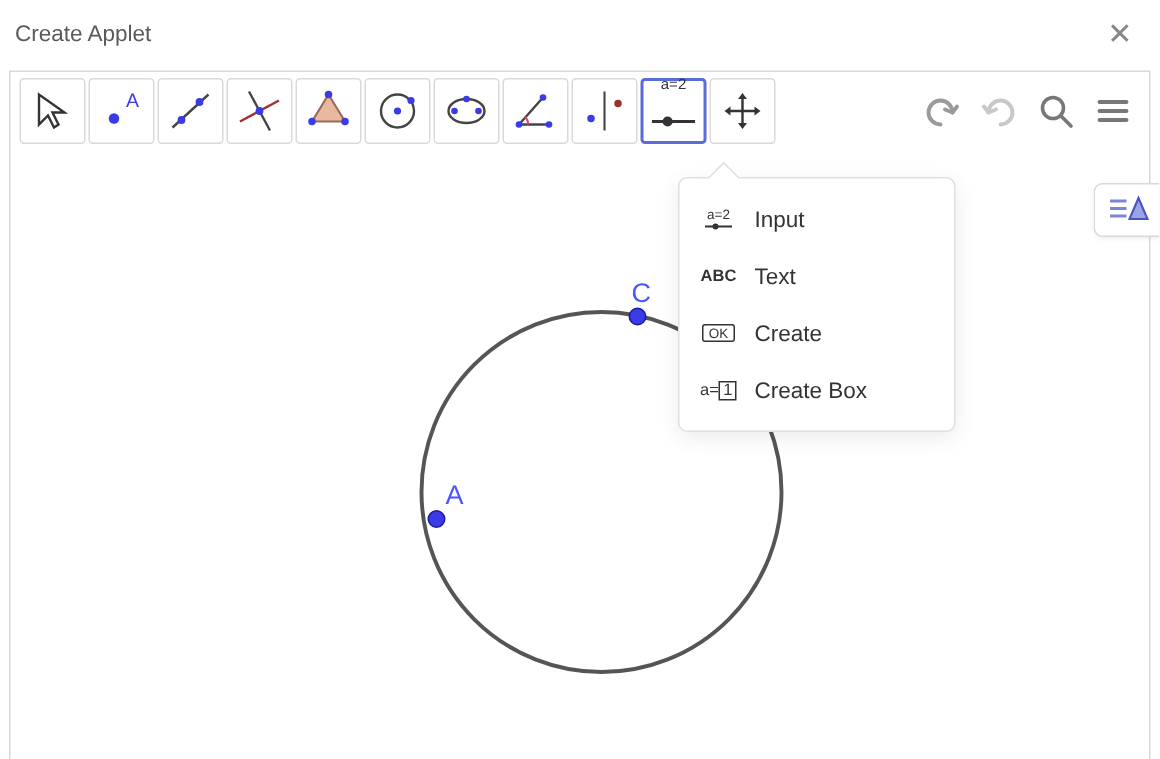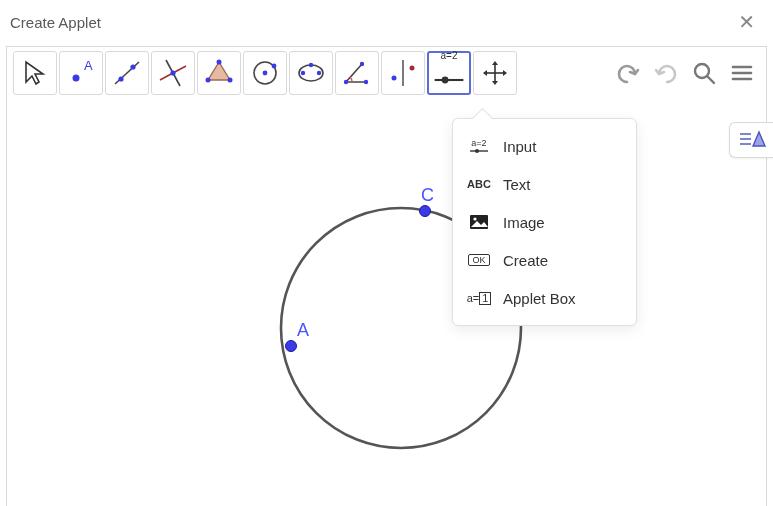--- a/index.html
+++ b/index.html
@@ -296,39 +296,29 @@
       </span>
     </span>
     <span>Input</span>
   </div>
   <div class="dd-item">
     <span class="dd-icon" style="font-weight:bold;font-size:11px;text-align:center;">ABC</span>
     <span>Text</span>
   </div>
   <div class="dd-item">
     <span class="dd-icon">
-      <svg width="20" height="16" viewBox="0 0 20 16">
-          <rect x="1" y="1" width="18" height="14" rx="1" fill="#222"></rect>
-          <circle cx="6" cy="5" r="1.6" fill="#fff"></circle>
-          <path d="M2 13 L8 7 L12 11 L15 8 L19 13 Z" fill="#fff"></path>
-        </svg>
-    </span>
-    <span>Image</span>
-  </div>
-  <div class="dd-item">
-    <span class="dd-icon">
       <span style="border:1.3px solid #333;border-radius:2px;padding:0 3px;font-size:9px;">OK</span>
     </span>
     <span>Create</span>
   </div>
   <div class="dd-item">
     <span class="dd-icon" style="font-size:11px;">
       a=<span style="border:1.2px solid #333;padding:0 2px;display:inline-block;line-height:11px;">1</span>
     </span>
-    <span>Applet Box</span>
+    <span>Create Box</span>
   </div>
 </div>
 
 <div class="style-pill">
   <svg viewBox="0 0 30 24">
     <line x1="3" y1="6" x2="14" y2="6" stroke="#7a88d0" stroke-width="2"></line>
     <line x1="3" y1="11" x2="14" y2="11" stroke="#7a88d0" stroke-width="2"></line>
     <line x1="3" y1="16" x2="14" y2="16" stroke="#7a88d0" stroke-width="2"></line>
     <polygon points="22,4 28,18 16,18" fill="#9aa4e6" stroke="#4a54c0" stroke-width="1.4"></polygon>
   </svg>

